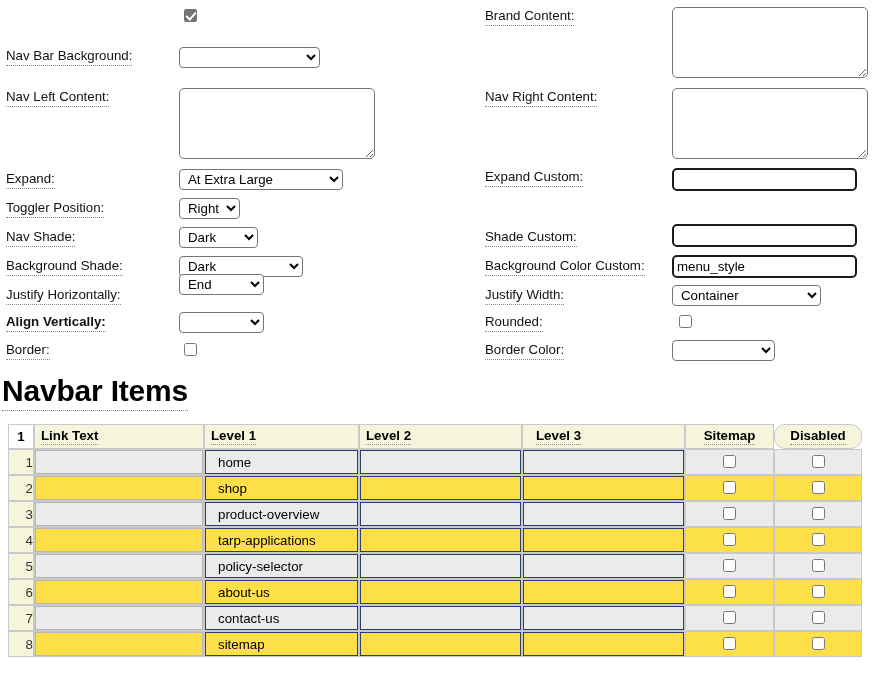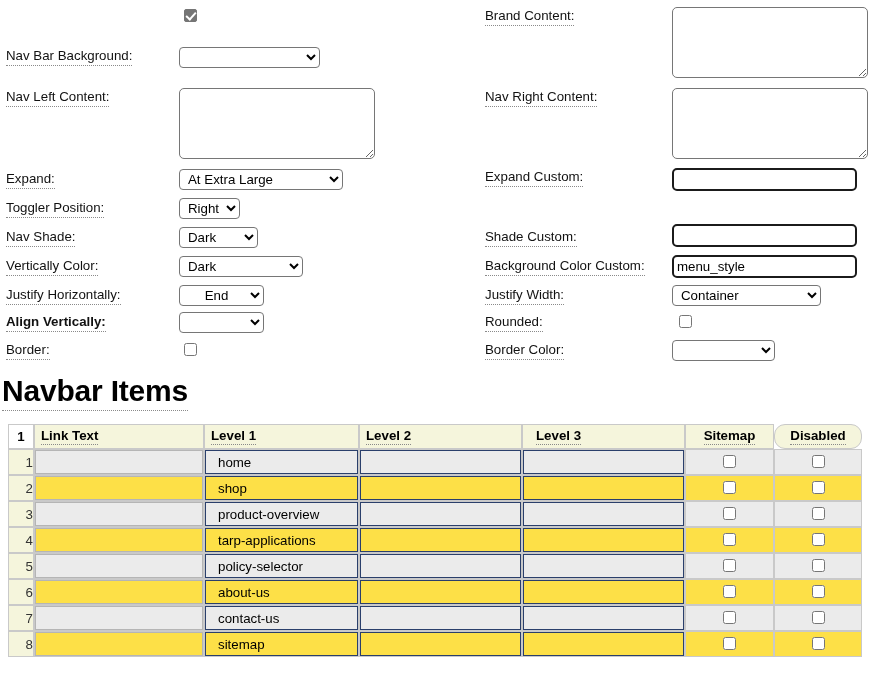--- a/index.html
+++ b/index.html
@@ -202,27 +202,27 @@
   <div class="field-label" style="left:6px; top:200px;">Toggler Position:</div>
   <select class="sel ctl" style="left:179px; top:198px; width:61px;">
     <option>Right</option>
   </select>
 
   <div class="field-label" style="left:6px; top:229px;">Nav Shade:</div>
   <select class="sel ctl" style="left:179px; top:227px; width:79px;">
     <option>Dark</option>
   </select>
 
-  <div class="field-label" style="left:6px; top:258px;">Vertically Color:</div>
+  <div class="field-label" style="left:6px; top:258px;">Background Shade:</div>
   <select class="sel ctl" style="left:179px; top:256px; width:124px;">
     <option>Dark</option>
   </select>
 
   <div class="field-label" style="left:6px; top:287px;">Justify Horizontally:</div>
-  <select class="sel ctl" style="left:179px; top:285px; width:85px;text-align:center;">
+  <select class="sel ctl" style="left:179px; top:274px; width:85px;">
     <option>End</option>
   </select>
 
   <div class="field-label" style="left:6px; top:314px;font-weight:bold;">Align Vertically:</div>
   <select class="sel ctl" style="left:179px; top:312px; width:85px;">
     <option></option>
   </select>
 
   <div class="field-label" style="left:6px; top:342px;">Border:</div>
   <div class="ctl" style="left:184px; top:343px;">

